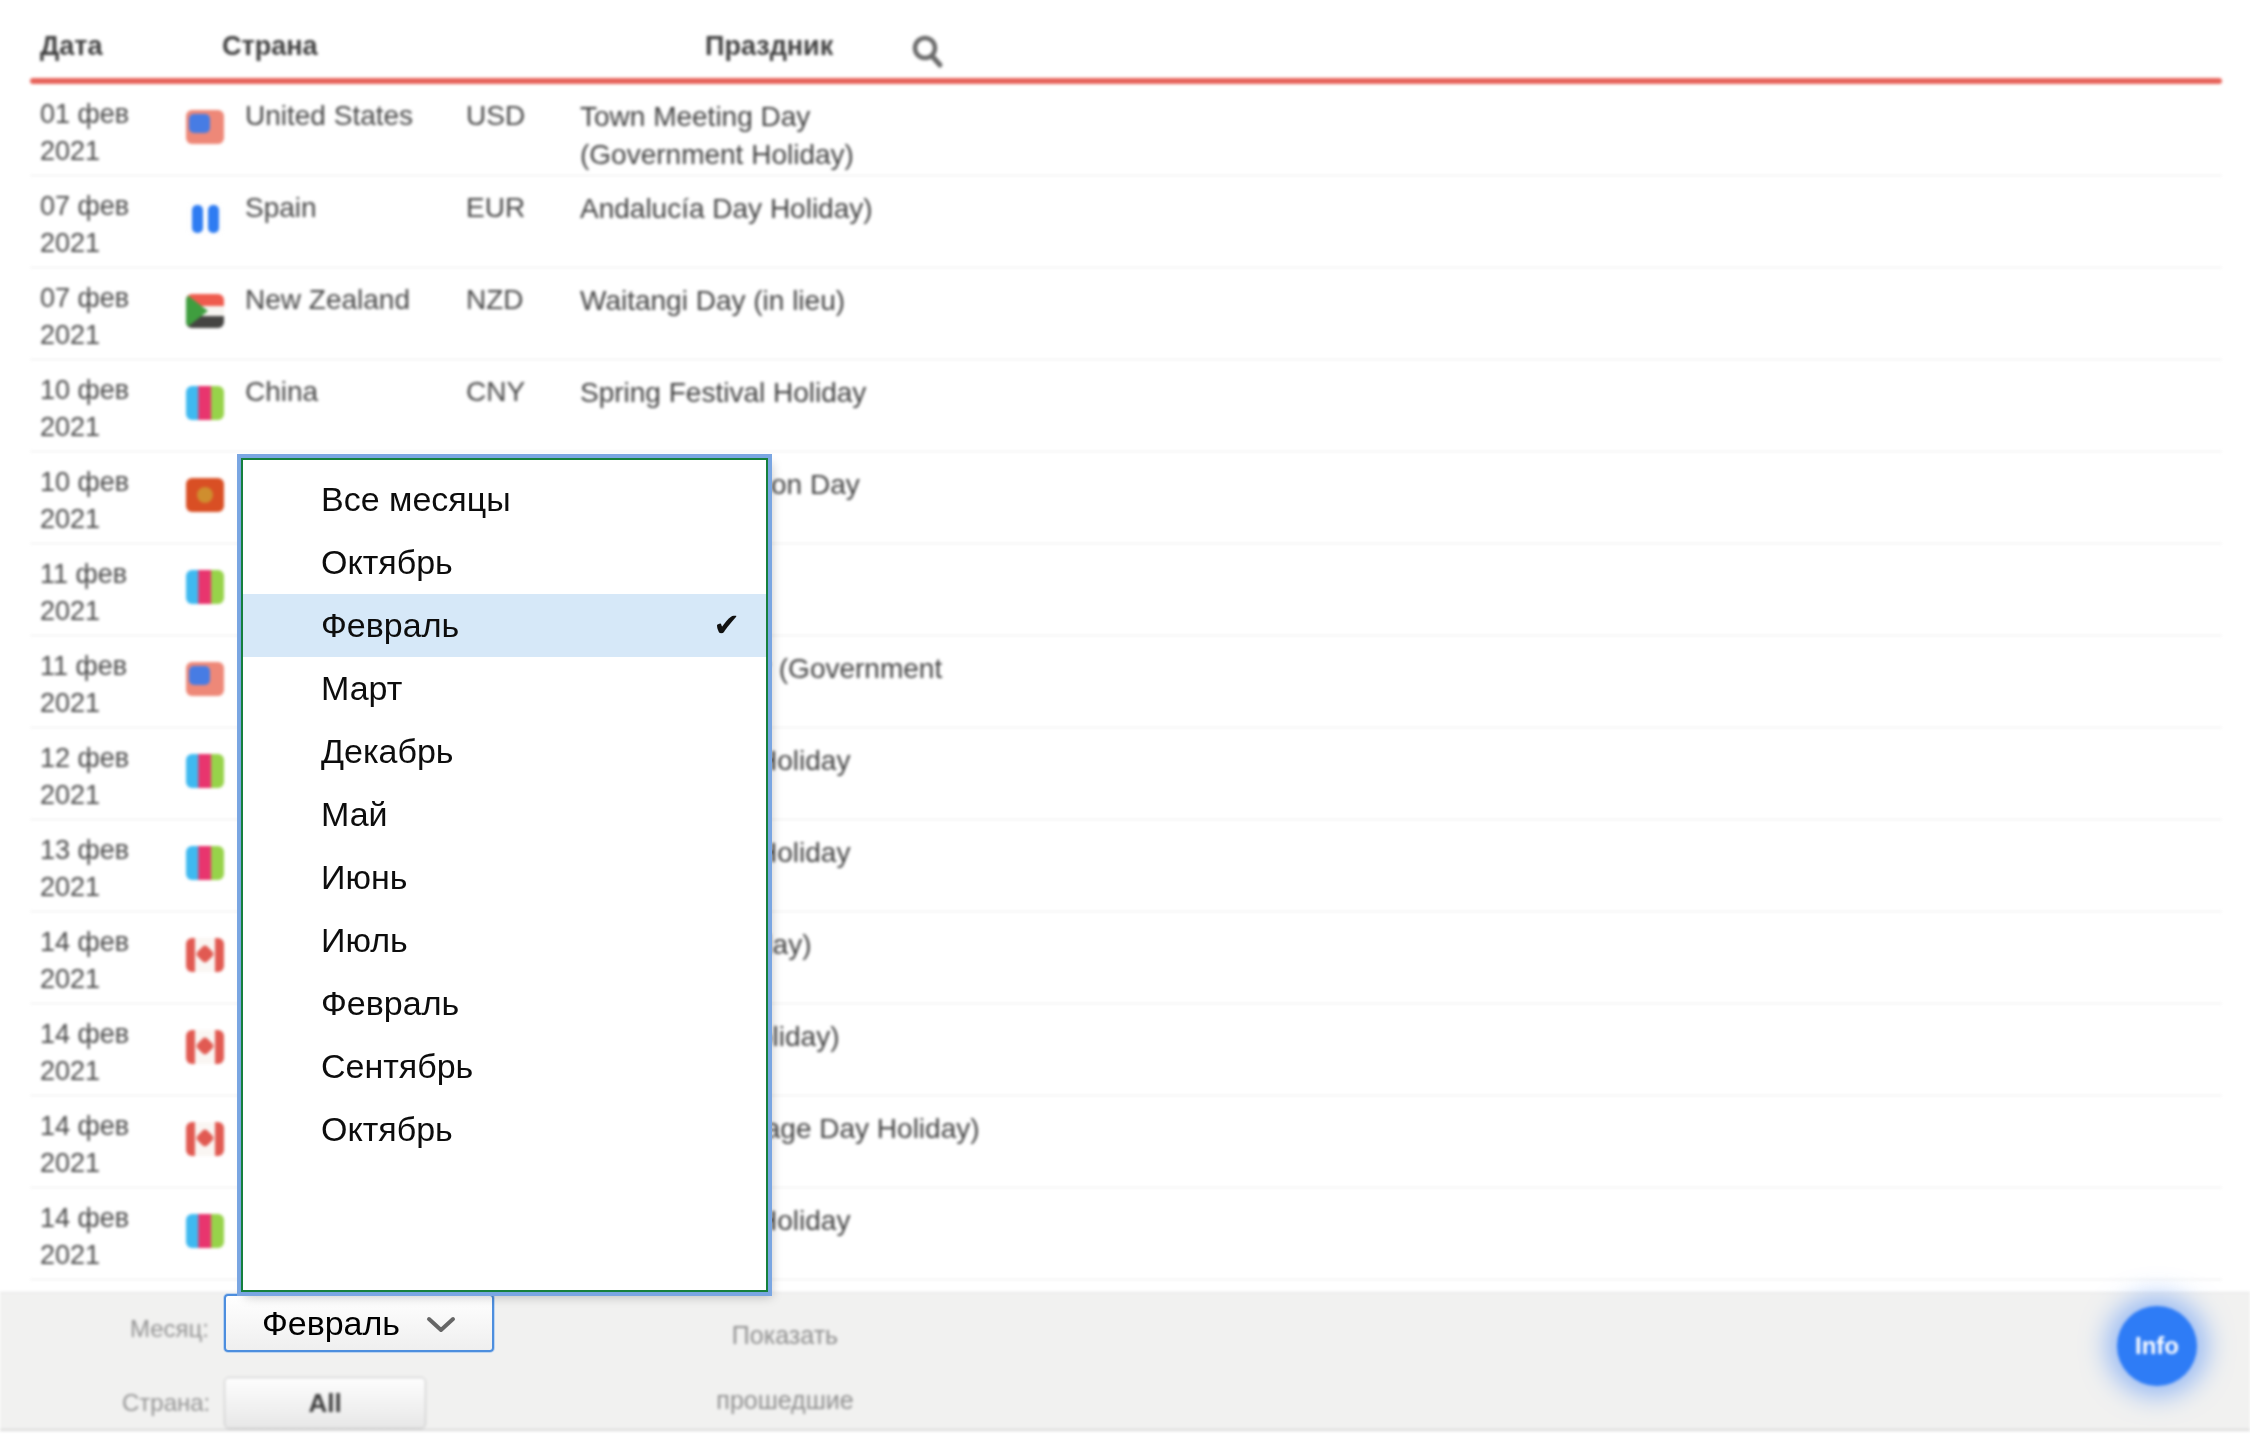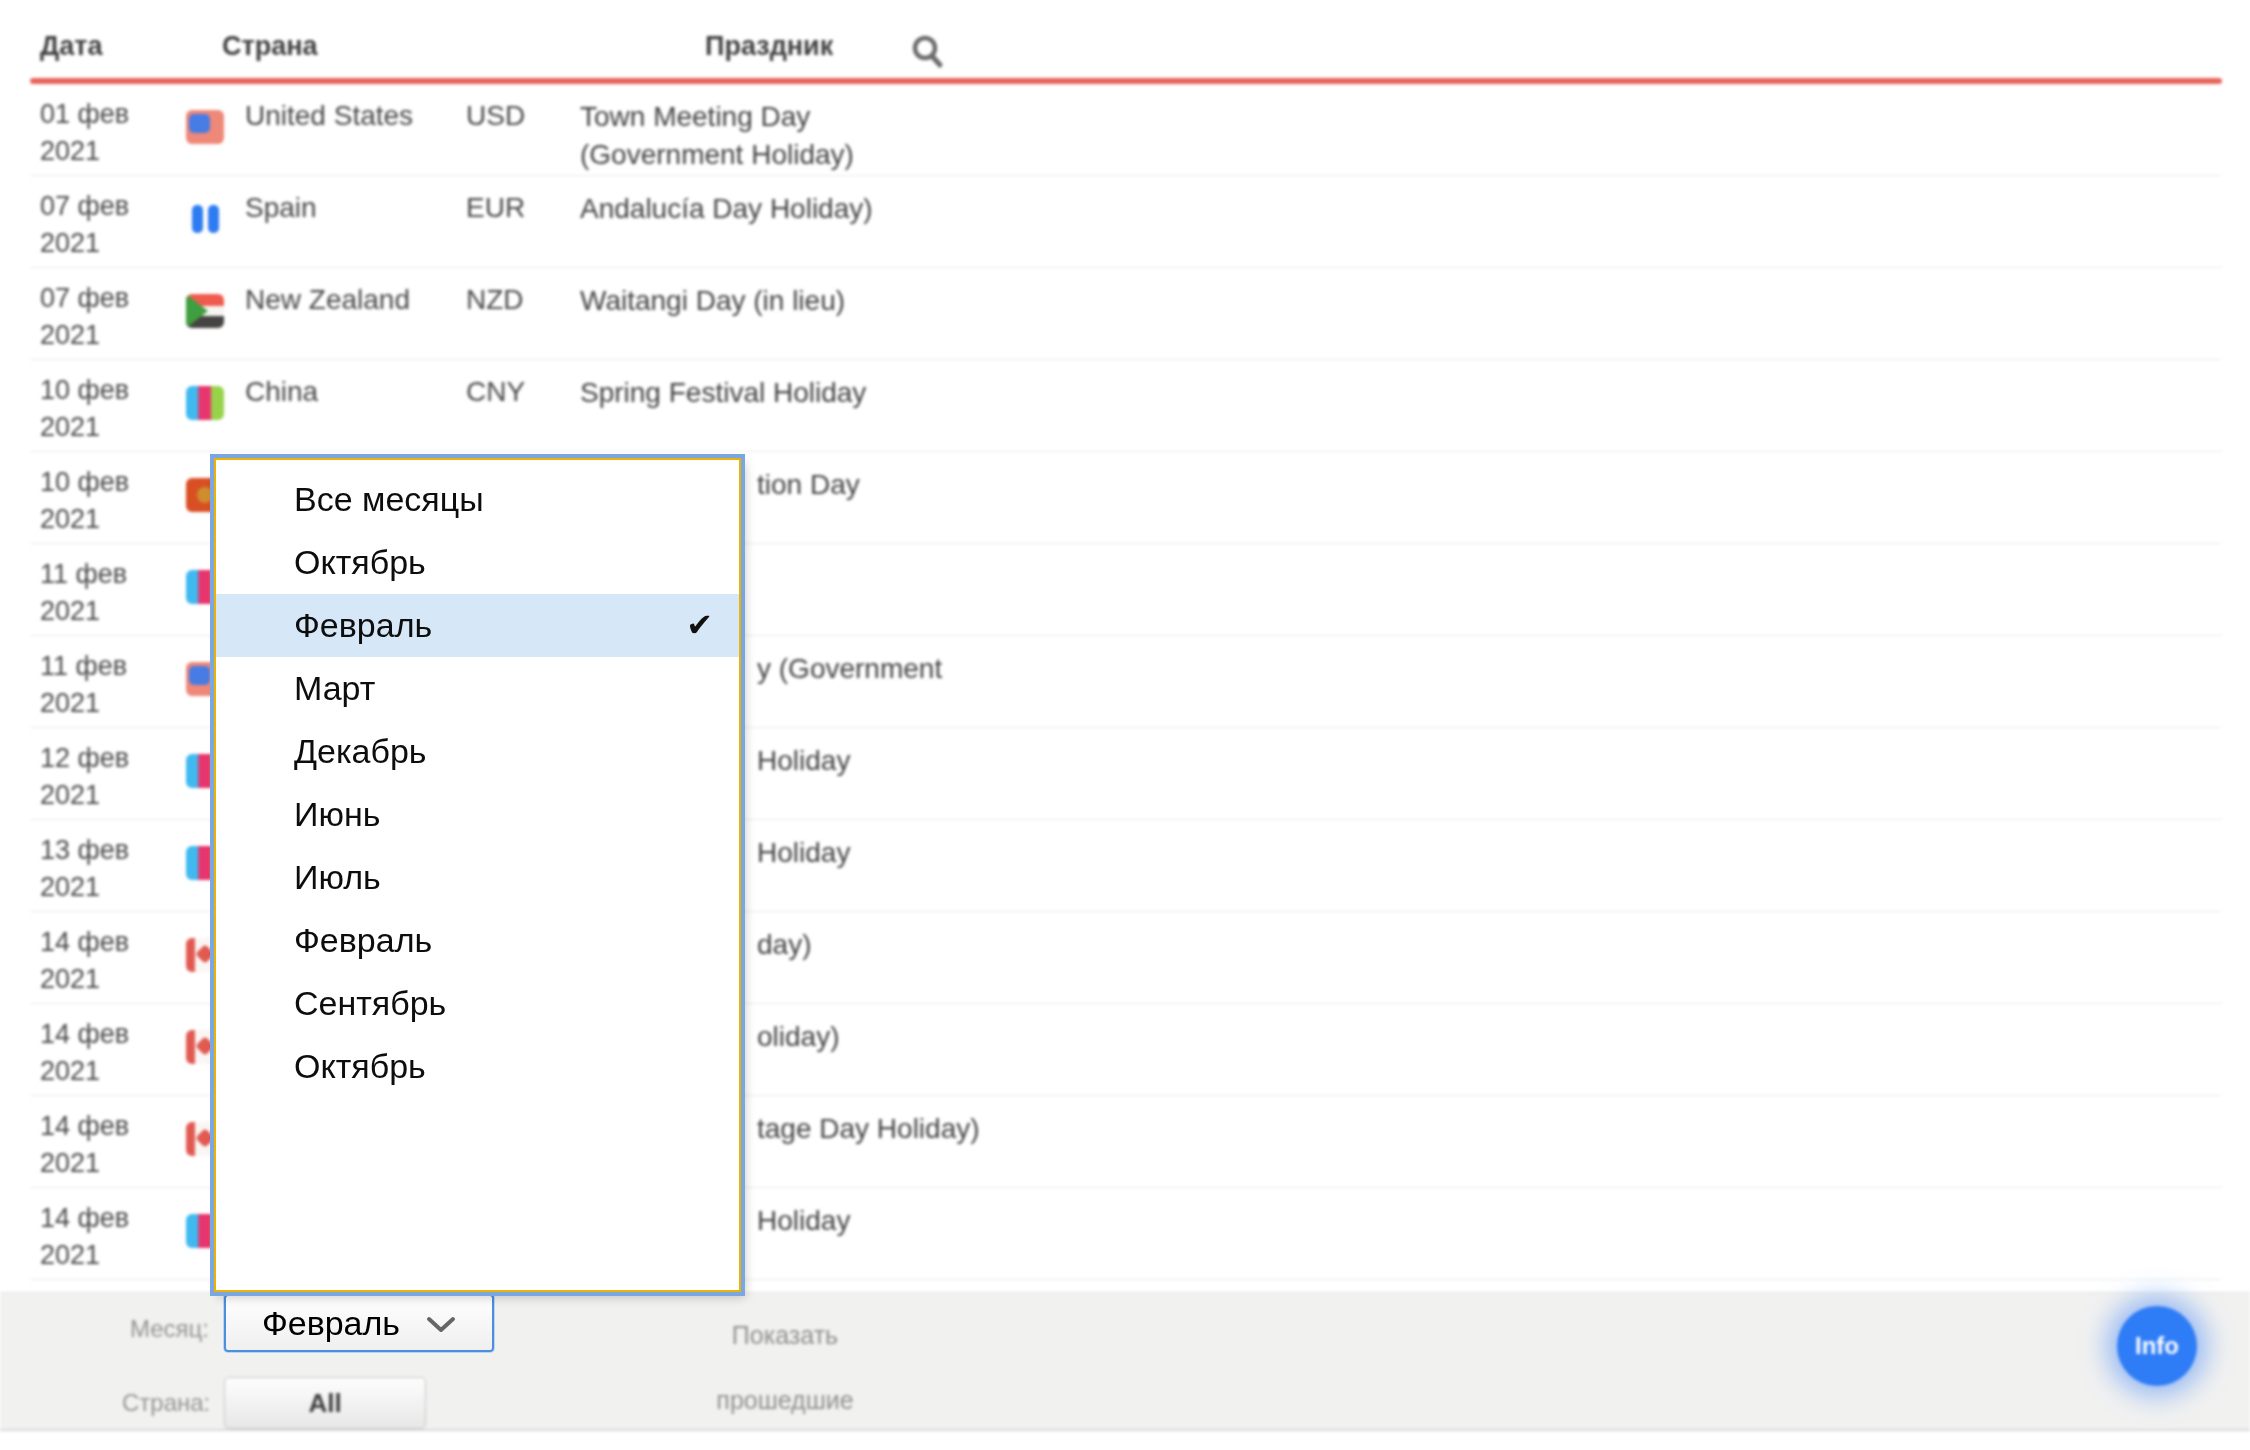--- a/index.html
+++ b/index.html
@@ -58,22 +58,22 @@
     background:#2e7cf6;box-shadow:0 0 26px 10px rgba(77,140,248,.55);
     display:flex;align-items:center;justify-content:center;font-size:24px;font-weight:bold;color:#fff;}
 
   
   .month-select{position:absolute;left:224px;top:1294px;width:270px;height:58px;box-sizing:border-box;
     border:2px solid #4d8ede;border-radius:4px;background:linear-gradient(#ffffff,#efefef);
     box-shadow:0 0 0 1px #bcd4f0;display:flex;align-items:center;justify-content:center;gap:26px;
     font-size:34px;color:#000;}
   .chev{width:30px;height:18px;margin-top:4px;}
 
-  .dropdown{position:absolute;left:214px;top:458px;width:527px;height:834px;box-sizing:border-box;
-    background:#fff;border:2px solid #eab308;outline:4px solid #7aa6e2;
+  .dropdown{position:absolute;left:241px;top:458px;width:527px;height:834px;box-sizing:border-box;
+    background:#fff;border:2px solid #15803d;outline:4px solid #7aa6e2;
     box-shadow:4px 5px 10px rgba(0,0,0,.22);padding:8px 0;}
   .dropdown-item{position:relative;height:63px;line-height:63px;padding-left:78px;font-size:34px;color:#0d0d0d;}
   .dropdown-item.selected{background:#d6e8f8;}
   .check{position:absolute;right:26px;top:0;font-size:32px;color:#111;}
 </style>
 </head>
 <body>
 
 <div class="app">
 
@@ -225,20 +225,21 @@
       <polyline points="3,3 15,14 27,3" fill="none" stroke="#666" stroke-width="4" stroke-linecap="round" stroke-linejoin="round"></polyline>
     </svg>
   </div>
 
   <div class="dropdown" id="dropdown">
       <div class="dropdown-item"><span>Все месяцы</span></div>
       <div class="dropdown-item"><span>Октябрь</span></div>
       <div class="dropdown-item selected"><span>Февраль</span><span class="check">✔</span></div>
       <div class="dropdown-item"><span>Март</span></div>
       <div class="dropdown-item"><span>Декабрь</span></div>
+      <div class="dropdown-item"><span>Май</span></div>
       <div class="dropdown-item"><span>Июнь</span></div>
       <div class="dropdown-item"><span>Июль</span></div>
       <div class="dropdown-item"><span>Февраль</span></div>
       <div class="dropdown-item"><span>Сентябрь</span></div>
       <div class="dropdown-item"><span>Октябрь</span></div>
     </div>
 
 </div>
 
 </body></html>

